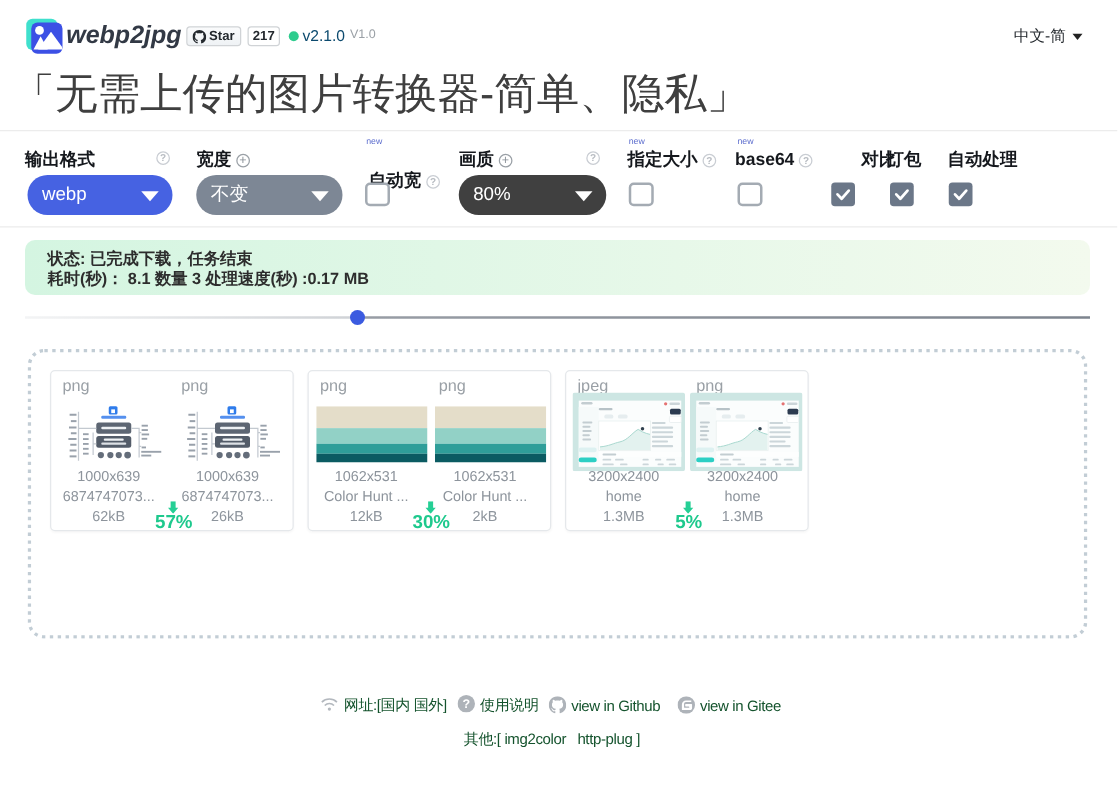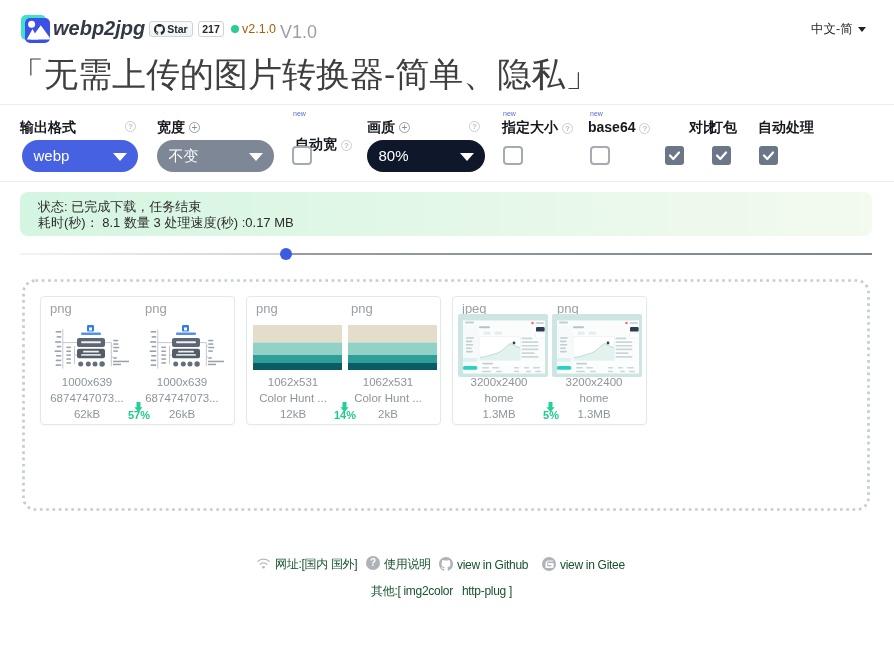--- a/index.html
+++ b/index.html
@@ -6,57 +6,57 @@
 html,body { width:894px; height:648px; background:#fff; font-family:"Liberation Sans", sans-serif; position:relative; overflow:hidden; }
 .abs { position:absolute; }
 
 
 #logo-teal { left:21px; top:15px; width:25px; height:25px; background:#3fe0cd; border-radius:5px; }
 #logo-blue { left:25px; top:18px; width:25px; height:25px; background:#3c50e5; border-radius:5px; overflow:hidden; }
 #brand { left:53px; top:17px; font-size:20px; font-weight:bold; font-style:italic; color:#323945;text-align:center; }
 .gh-btn { left:149px; top:21px; width:44px; height:16px; background:linear-gradient(#fafbfc,#eff2f5); border:1px solid #d0d3d6; border-radius:3px; font-size:10.5px; font-weight:bold; color:#24292e; display:flex; align-items:center; justify-content:center; gap:2px; }
 .gh-count { left:198px; top:21px; width:26px; height:16px; background:#fff; border:1px solid #d0d3d6; border-radius:3px; font-size:10.5px; font-weight:bold; color:#24292e; display:flex; align-items:center; justify-content:center; }
 #vdot { left:231px; top:25px; width:8px; height:8px; border-radius:50%; background:#2ecc8e; }
-#v1 { left:242px; top:22px; font-size:12.5px; color:#a16207; }
-#v2 { left:280px; top:22px; font-size:18px; color:#9aa0a6; }
+#v1 { left:242px; top:22px; font-size:12.5px; color:#0c4a6e; }
+#v2 { left:280px; top:22px; font-size:10px; color:#9aa0a6; }
 #lang { left:811px; top:21px; font-size:12.5px; color:#24292e; }
 #lang .tri { display:inline-block; width:0; height:0; border-left:4.5px solid transparent; border-right:4.5px solid transparent; border-top:5.5px solid #222; margin-left:5px; vertical-align:1px; }
 
 
 #title { left:10px; top:52px; font-size:34px; color:#3f3f3f; font-weight:400; }
 
 .hr { left:0; width:894px; height:1px; background:#ececec; }
 
 
 .lbl { top:119px; font-size:14px; font-weight:bold; color:#15181d; }
 .new { top:110px; font-size:7px; color:#5b6ccd; }
 .q { display:inline-block; width:11px; height:11px; border:1px solid #c9cdd3; border-radius:50%; color:#b9bdc3; font-size:8px; font-weight:bold; text-align:center; line-height:10px; vertical-align:1px; }
 .plus { display:inline-block; width:11px; height:11px; border:1px solid #9aa0a6; border-radius:50%; color:#888f96; font-size:10px; font-weight:normal; text-align:center; line-height:9.5px; vertical-align:1px; }
 .sel { top:140px; height:32px; border-radius:16px; color:#fff; font-size:15px; font-weight:normal; line-height:32px; padding-left:11.5px; }
 .sel .tri { position:absolute; right:11px; top:13px; width:0; height:0; border-left:7.5px solid transparent; border-right:7.5px solid transparent; border-top:8px solid #fff; }
 .cb { top:146px; width:19.5px; height:19px; border:2px solid #a4abb3; border-radius:4px; background:#fff; }
 .cbc { top:146px; width:19px; height:19px; border-radius:3px; background:#6b7788; }
 
 
-#status { left:20px; top:192px; width:852px; height:44px; border-radius:8px; background:linear-gradient(90deg,#d4f5e1,#f3faee); font-size:13px; color:#2d2d2d; padding:7px 0 0 18px; line-height:16px; }
+#status { left:20px; top:192px; width:852px; height:44px; border-radius:8px; background:linear-gradient(90deg,#d4f5e1,#f3faee); font-size:13px; color:#2d2d2d; padding:7px 0 0 18px; line-height:16px;font-weight:bold; }
 
 
 #track-l { left:20px; top:253px; width:266px; height:2px; background:linear-gradient(90deg,#f3f4f5,#cfd2d6); }
 #track-r { left:286px; top:253px; width:586px; height:2px; background:linear-gradient(90deg,#989da5,#7d848e); }
 #thumb { left:280px; top:248px; width:12px; height:12px; border-radius:50%; background:#3b5be0; }
 
 
 #dotbox { left:22px; top:279px; width:848px; height:232px; }
 
 
 .card { top:296px; width:195px; height:129px; background:#fff; border:1px solid #e5e8eb; border-radius:4px; box-shadow:0 1px 2px rgba(0,0,0,0.03); }
 .fmt { position:absolute; top:4px; font-size:13px; color:#9aa0a6; }
 .thumb { position:absolute; }
 .cap { position:absolute; width:96px; text-align:center; font-size:11.5px; color:#8d949c; line-height:16px; }
-.pct { position:absolute; left:78px; top:112px; width:40px; text-align:center; font-size:11px; font-weight:bold; color:#1ec98d; }
+.pct { position:absolute; left:78px; top:112px; width:40px; text-align:center; font-size:15px; font-weight:bold; color:#1ec98d; }
 .arr { position:absolute; left:93px; top:101px; }
 
 
 .foot { font-size:12px; color:#14532d; white-space:nowrap; letter-spacing:-0.3px; }
 .foot svg { vertical-align:-2px; margin-right:4px; }
 </style>
 </head>
 <body>
 
 <div class="abs" id="logo-teal"></div>
@@ -91,21 +91,21 @@
 <div class="abs lbl" style="left:502px;">指定大小 <span class="q">?</span></div>
 <div class="abs new" style="left:590px;">new</div>
 <div class="abs lbl" style="left:588px;">base64 <span class="q">?</span></div>
 <div class="abs lbl" style="left:652px;margin-left:37px;">对比</div>
 <div class="abs lbl" style="left:709px;">打包</div>
 <div class="abs lbl" style="left:758px;">自动处理</div>
 
 <div class="abs sel" style="left:22px; width:116px; background:#4662e2;">webp<span class="tri"></span></div>
 <div class="abs sel" style="left:157px; width:117px; background:#7d8795;">不变<span class="tri"></span></div>
 <div class="abs cb" style="left:292px;"></div>
-<div class="abs sel" style="left:367px; width:118px; background:#0f172a;">80%<span class="tri"></span></div>
+<div class="abs sel" style="left:367px; width:118px; background:#404040;">80%<span class="tri"></span></div>
 <div class="abs cb" style="left:503px;"></div>
 <div class="abs cb" style="left:590px;"></div>
 <div class="abs cbc" style="left:665px;"><svg width="19" height="19" viewBox="0 0 19 19">
       <path d="M5 9.5 L8.3 13 L14 6.5" stroke="#fff" stroke-width="2.2" fill="none" stroke-linecap="round" stroke-linejoin="round"></path>
     </svg></div>
 <div class="abs cbc" style="left:712px;"><svg width="19" height="19" viewBox="0 0 19 19">
       <path d="M5 9.5 L8.3 13 L14 6.5" stroke="#fff" stroke-width="2.2" fill="none" stroke-linecap="round" stroke-linejoin="round"></path>
     </svg></div>
 <div class="abs cbc" style="left:759px;"><svg width="19" height="19" viewBox="0 0 19 19">
       <path d="M5 9.5 L8.3 13 L14 6.5" stroke="#fff" stroke-width="2.2" fill="none" stroke-linecap="round" stroke-linejoin="round"></path>
@@ -199,21 +199,21 @@
         <rect width="89" height="17.5" fill="#e4ddc9"></rect>
         <rect y="17.5" width="89" height="12.5" fill="#92d1c6"></rect>
         <rect y="30" width="89" height="8" fill="#2f9e99"></rect>
         <rect y="38" width="89" height="7" fill="#0b5b62"></rect>
       </svg></div>
   <div class="cap" style="left:-2px; top:77px;">1062x531<br>Color Hunt ...<br>12kB</div>
   <div class="cap" style="left:93px; top:77px;">1062x531<br>Color Hunt ...<br>2kB</div>
   <div class="arr"><svg width="9" height="10" viewBox="0 0 9 10">
         <path d="M4.5 10 L0.4 5.2 L2.5 5.2 L2.5 0 L6.5 0 L6.5 5.2 L8.6 5.2 Z" fill="#25cf95"></path>
       </svg></div>
-  <div class="pct">14%</div>
+  <div class="pct">30%</div>
 </div>
 
 <div class="abs card" style="left:452px;">
   <div class="fmt" style="left:9px;">jpeg</div>
   <div class="fmt" style="left:104px;">png</div>
   <div class="thumb" style="left:5px; top:17px;">
     <svg width="90" height="63" viewBox="0 0 90 63">
       <g id="d3">
       <rect width="90" height="63" rx="2" fill="#cde6e3"></rect>
       <rect x="5" y="6.5" width="82" height="53" fill="#fbfdfd"></rect>

